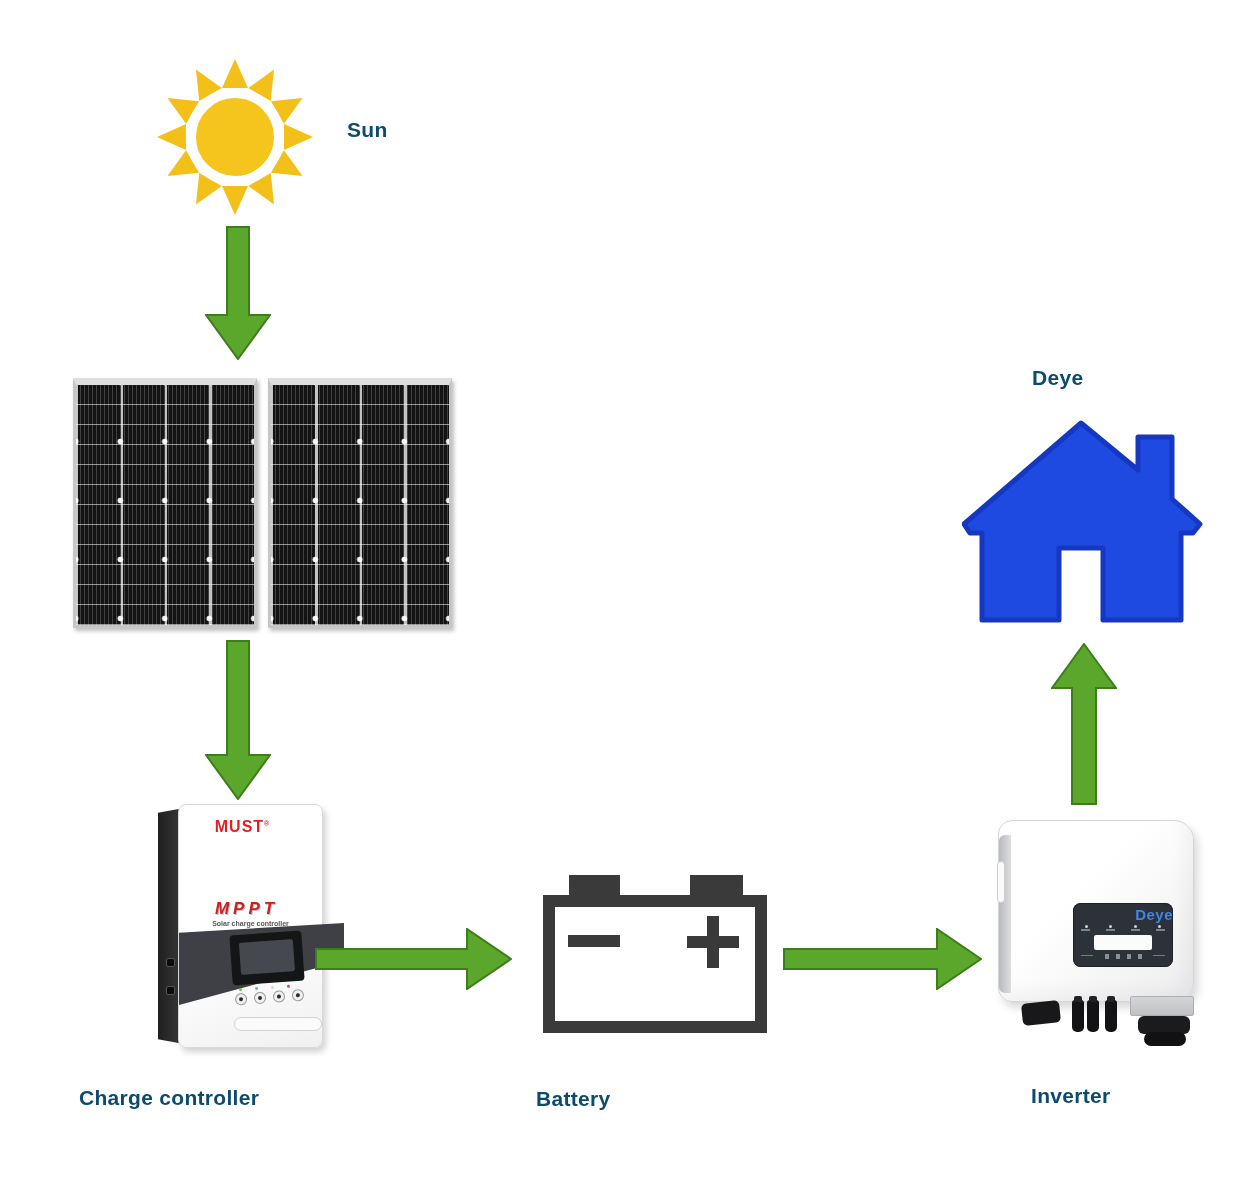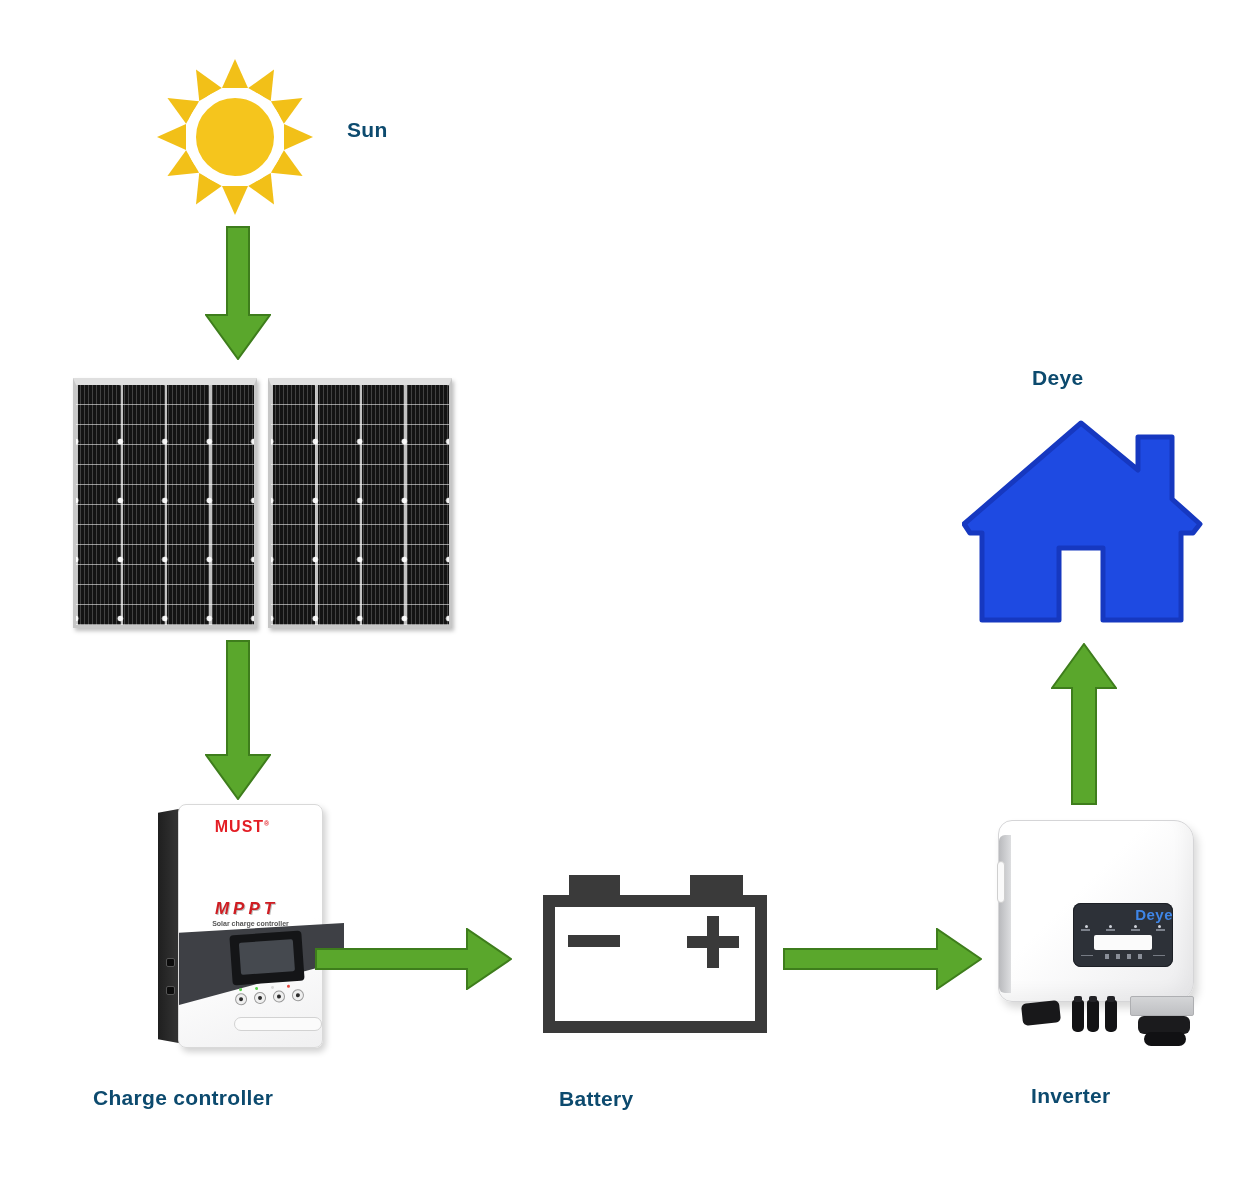--- a/index.html
+++ b/index.html
@@ -164,41 +164,41 @@
       </div>
       <div class="ctrl-buttons">
         <i></i>
         <i></i>
         <i></i>
         <i></i>
       </div>
       <div class="ctrl-vent"></div>
     </div>
   </div>
-  <div class="label" style="left:93px; top:1086px;">Charge controller</div>
+  <div class="label" style="left:79px; top:1086px;">Charge controller</div>
 
   <div class="abs" style="left:315px; top:928px;">
     <svg width="197" height="62" viewBox="0 0 197 62">
       <polygon points="1,21 152,21 152,1 196,31 152,61 152,41 1,41" fill="#5aa72c" stroke="#3e7d1c" stroke-width="2"></polygon>
     </svg>
   </div>
 
   <div class="abs" style="left:543px; top:875px;">
     <svg width="224" height="158" viewBox="0 0 224 158">
       <g fill="#3a3a3a">
         <rect x="26" y="0" width="51" height="24"></rect>
         <rect x="147" y="0" width="53" height="24"></rect>
         <path fill-rule="evenodd" d="M0,20 H224 V158 H0 Z M12,32 H212 V146 H12 Z"></path>
         <rect x="25" y="60" width="52" height="12"></rect>
         <rect x="144" y="61" width="52" height="12"></rect>
         <rect x="164" y="41" width="12" height="52"></rect>
       </g>
     </svg>
   </div>
-  <div class="label" style="left:559px; top:1087px;">Battery</div>
+  <div class="label" style="left:536px; top:1087px;">Battery</div>
 
   <div class="abs" style="left:783px; top:928px;">
     <svg width="199" height="62" viewBox="0 0 199 62">
       <polygon points="1,21 154,21 154,1 198,31 154,61 154,41 1,41" fill="#5aa72c" stroke="#3e7d1c" stroke-width="2"></polygon>
     </svg>
   </div>
 
   <div class="abs inverter" style="left:990px; top:818px;">
     <div class="inv-body">
       <div class="inv-sideband"></div>

